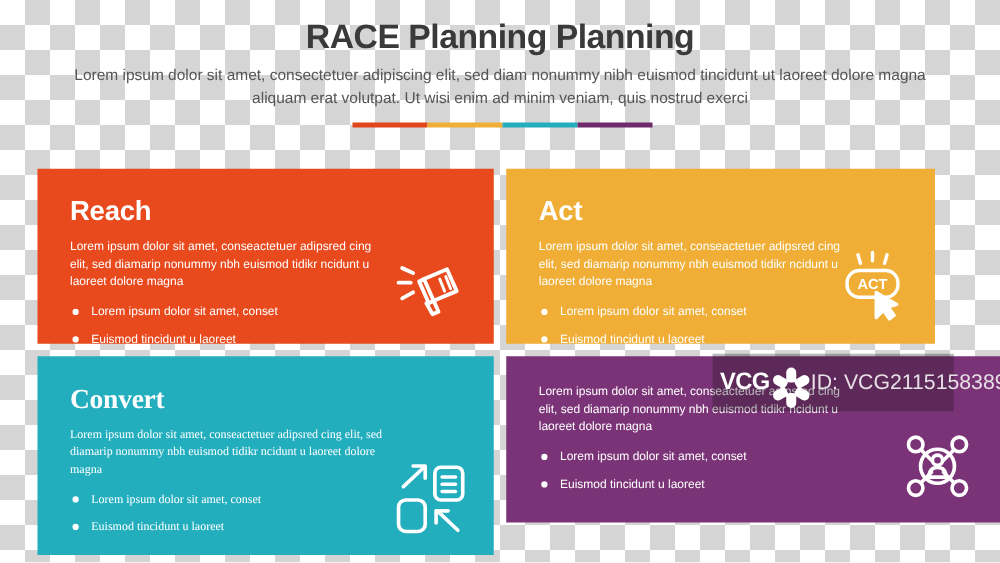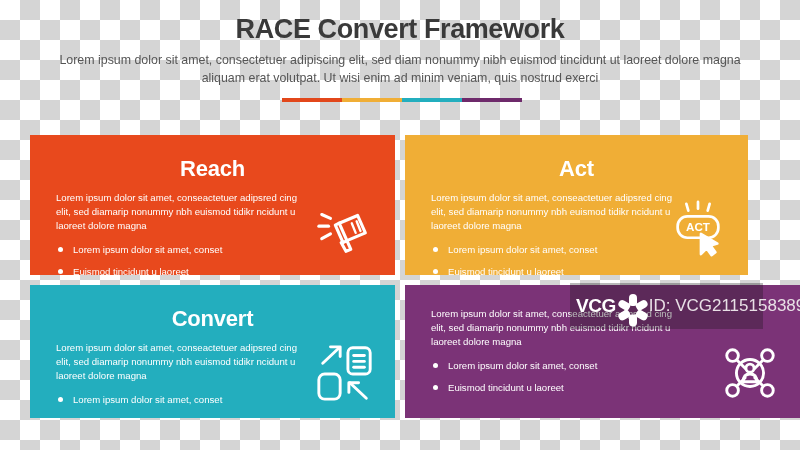--- a/index.html
+++ b/index.html
@@ -64,21 +64,20 @@
     color: #ffffff;
     padding: 22px 26px 18px 26px;
     overflow: hidden;
   }
   .card-title {
     font-size: 22px;
     font-weight: bold;
     line-height: 1.05;
     letter-spacing: -0.2px;
     margin-bottom: 11px;
-    text-align: center;
   }
   .card-body {
     font-size: 9.6px;
     line-height: 1.48;
     width: 250px;
     margin-bottom: 9px;
   }
   .card-list { list-style: none; }
   .card-list li {
     position: relative;
@@ -103,21 +102,21 @@
     right: 18px;
     bottom: 14px;
     width: 64px;
     height: 62px;
   }
   .card-icon svg { width: 100%; height: 100%; display: block; }
 
   
   #card-reach   { left: 30px;  top: 135px; width: 365px; height: 140px; }
   #card-act     { left: 405px; top: 135px; width: 343px; height: 140px; }
-  #card-convert { left: 30px;  top: 285px; width: 365px; height: 133px; }
+  #card-convert { left: 30px;  top: 285px; width: 365px; height: 159px; font-family: Liberation Serif, serif; }
   #card-engage  { left: 405px; top: 285px; width: 395px; height: 133px; }
 
   
   #watermark {
     position: absolute;
     left: 570px;
     top: 283px;
     width: 193px;
     height: 46px;
     background: rgba(20, 20, 20, 0.30);
@@ -155,21 +154,21 @@
     margin-left: 0;
     white-space: nowrap;
   }
 </style>
 </head>
 <body>
 
 <div id="canvas">
 
   <div id="header">
-    <div id="page-title">RACE Convert Framework</div>
+    <div id="page-title">RACE Planning Planning</div>
     <div id="subtitle">Lorem ipsum dolor sit amet, consectetuer adipiscing elit, sed diam nonummy nibh euismod tincidunt ut laoreet dolore magna aliquam erat volutpat. Ut wisi enim ad minim veniam, quis nostrud exerci</div>
   </div>
 
   <div id="divider">
     <span style="background: rgb(226, 71, 27);"></span>
     <span style="background: rgb(240, 174, 54);"></span>
     <span style="background: rgb(35, 174, 190);"></span>
     <span style="background: rgb(110, 42, 107);"></span>
   </div>
 

